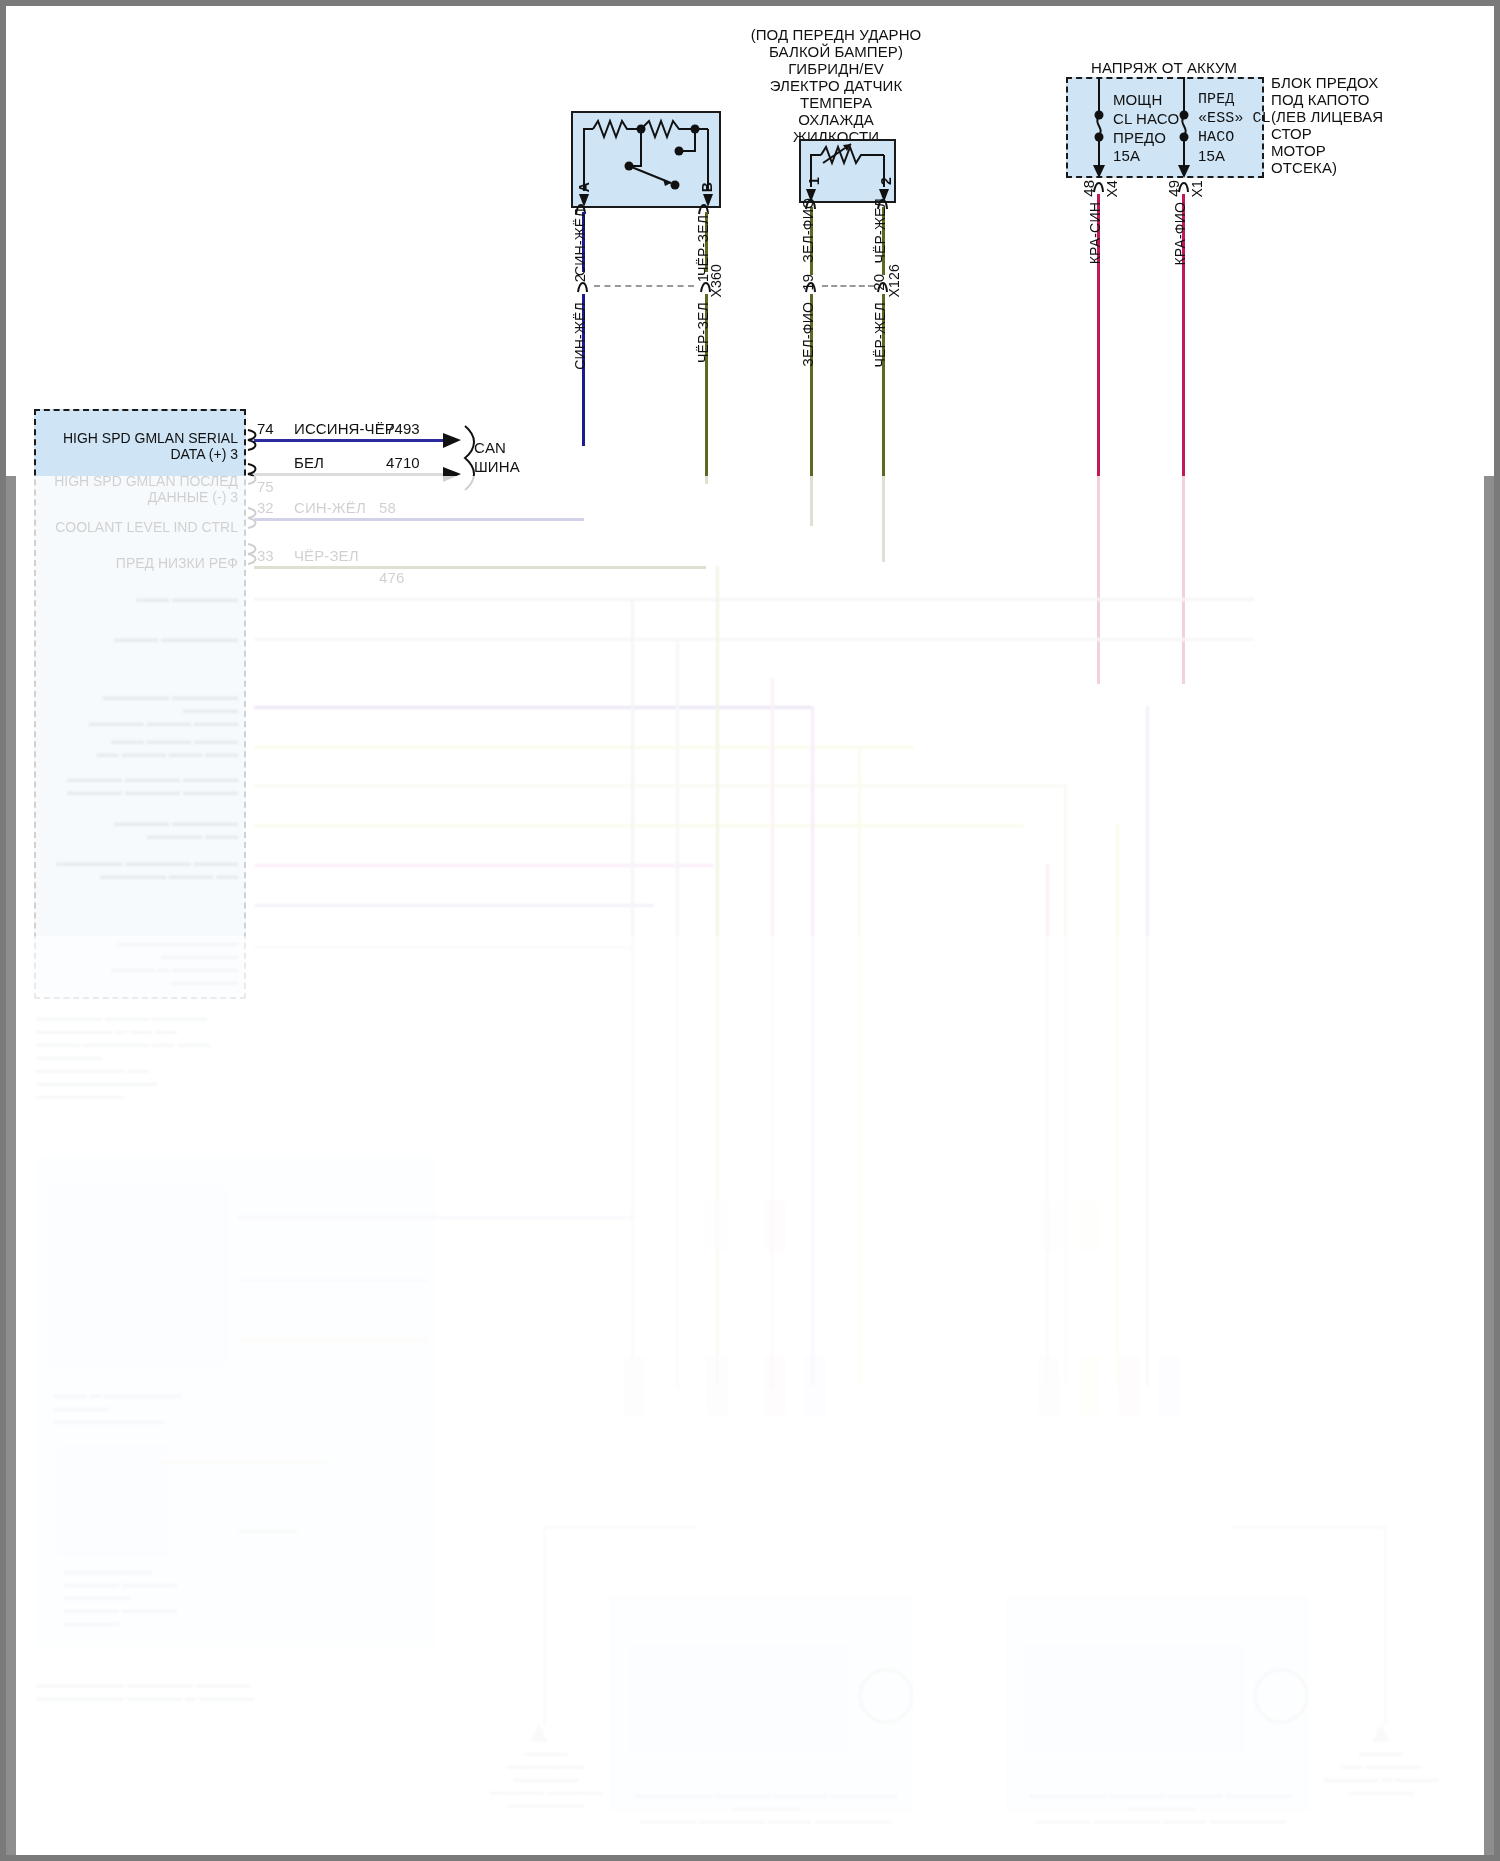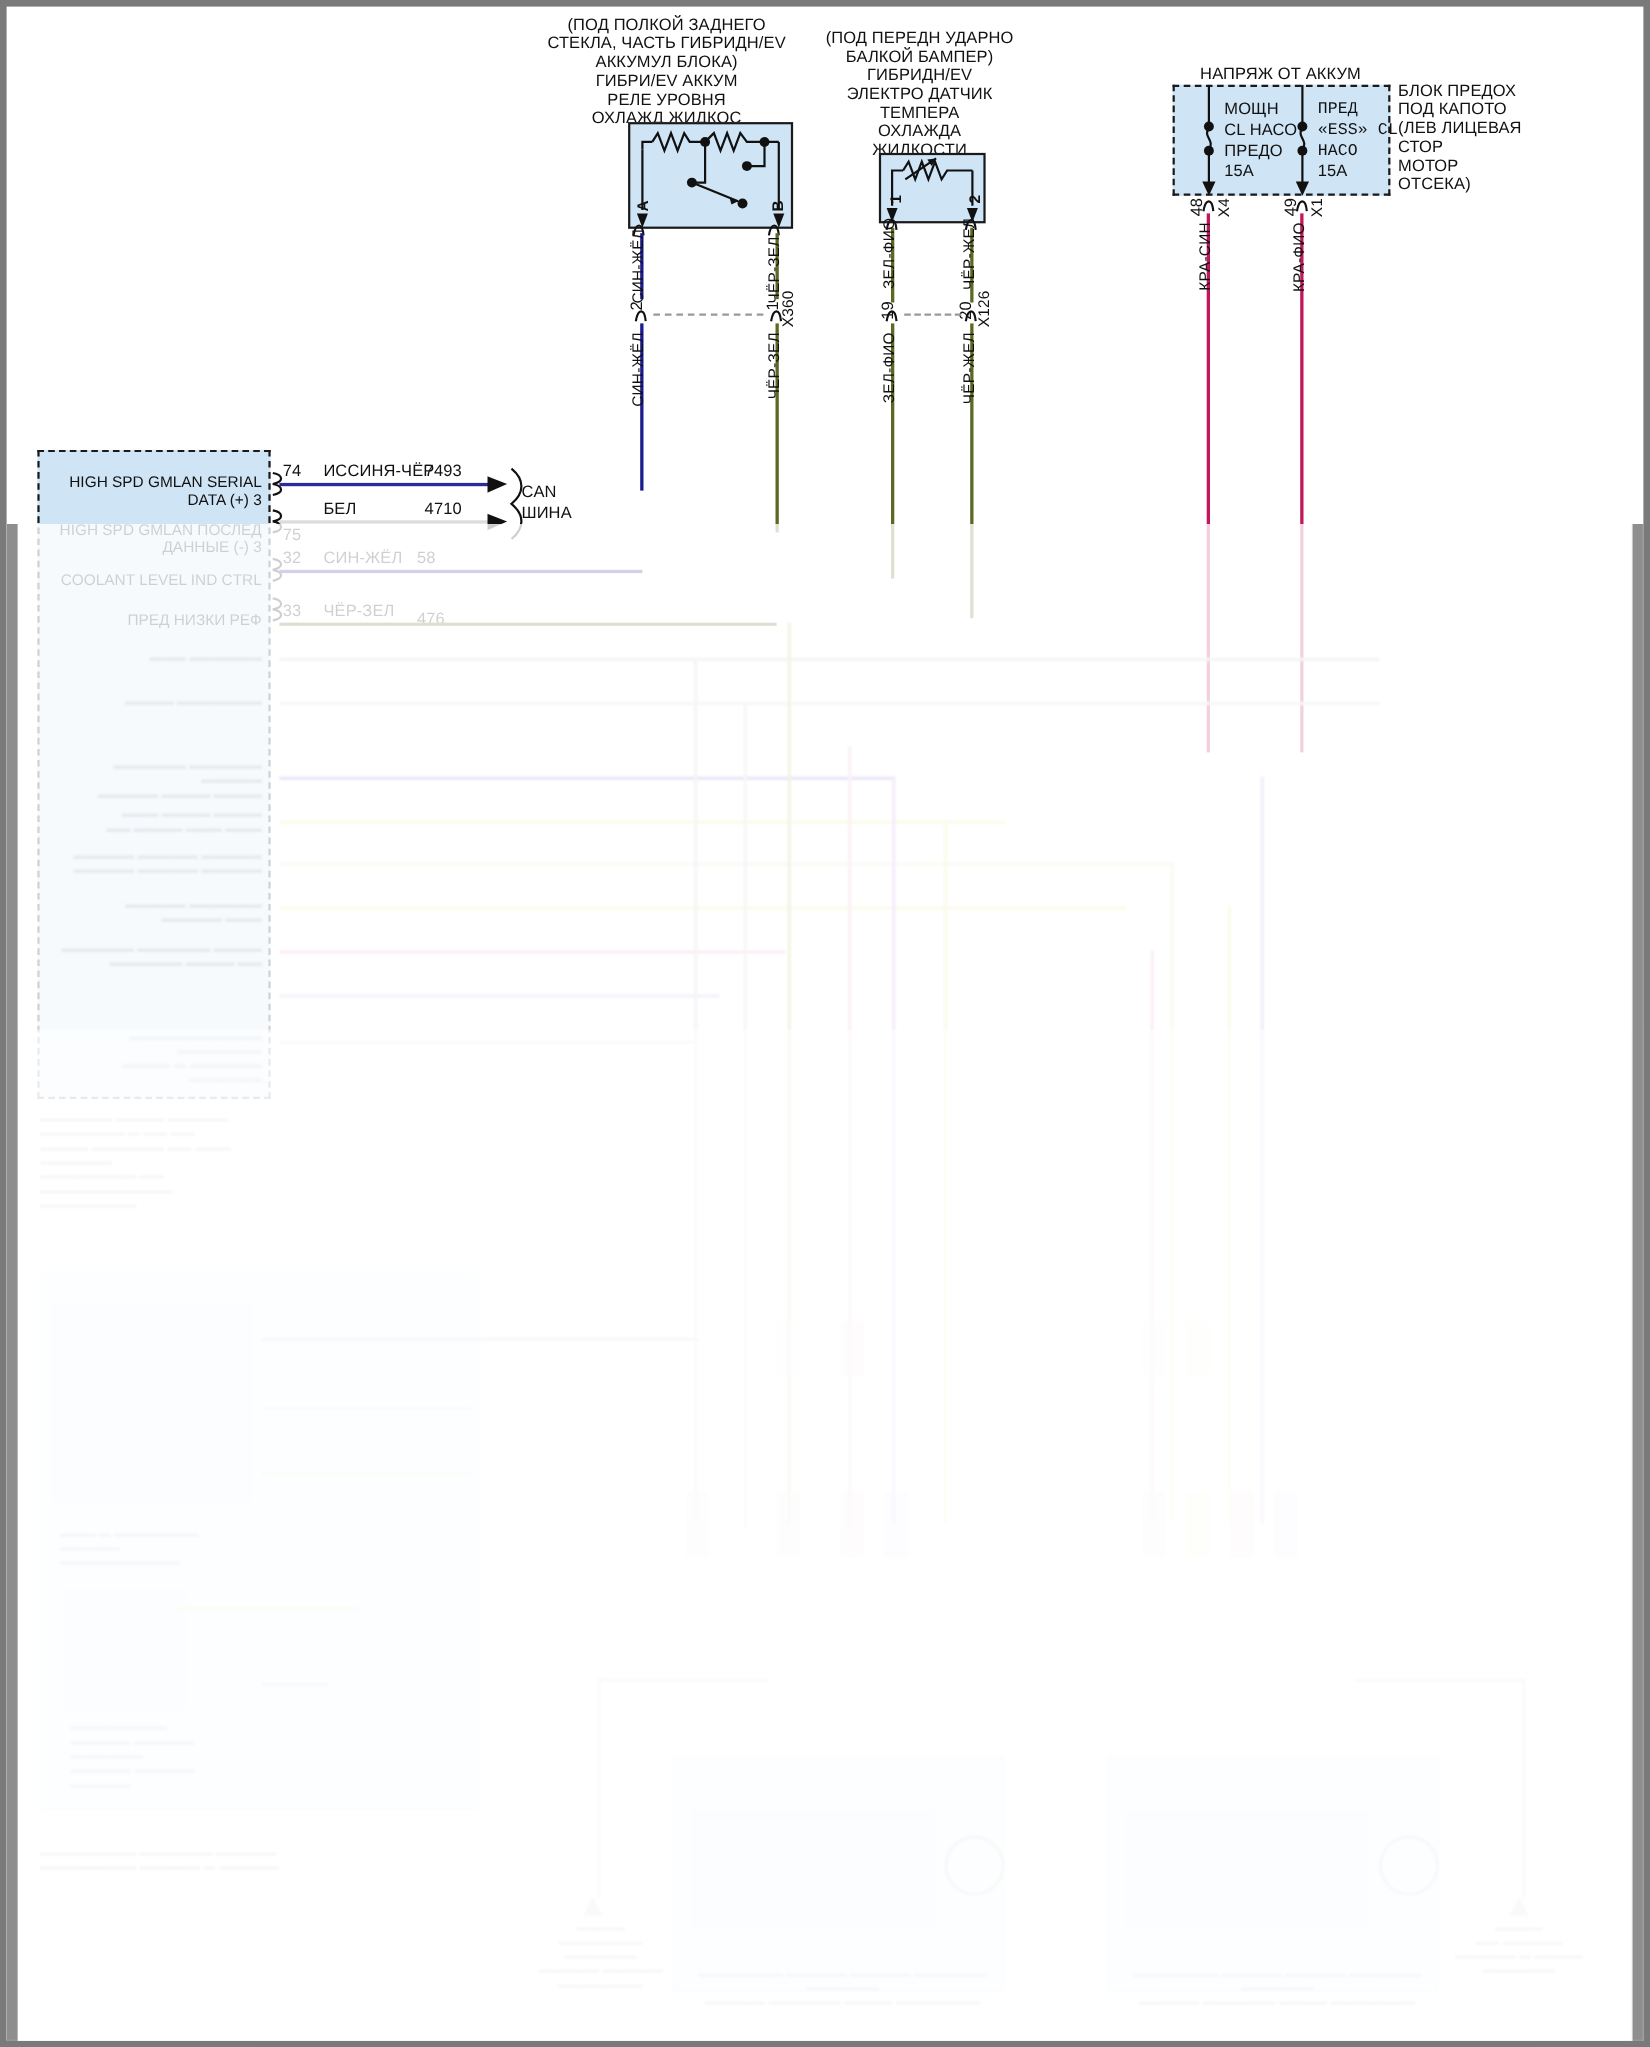--- a/index.html
+++ b/index.html
@@ -43,26 +43,20 @@
   }
   .blurgroup{filter:blur(1.1px);}
   .sidegrey{position:absolute;top:470px;width:10px;bottom:0;background:#8e8e8e;z-index:45;}
   .tinytext{font-size:11px;color:#333;line-height:13px;white-space:pre-line;}
 </style>
 </head>
 <body>
 
 <div id="page">
 
-  <div class="abs lbl ctr" style="left:470px;top:8px;width:260px;">(ПОД ПОЛКОЙ ЗАДНЕГО
-СТЕКЛА, ЧАСТЬ ГИБРИДН/EV
-АККУМУЛ БЛОКА)
-ГИБРИ/EV АККУМ
-РЕЛЕ УРОВНЯ
-ОХЛАЖД ЖИДКОС</div>
 
   <div class="abs blk" style="left:565px;top:105px;width:150px;height:97px;"></div>
 
   <svg class="abs" style="left:565px;top:105px;" width="150" height="97">
     <polyline points="13,25 13,18 22,18" fill="none" stroke="#111" stroke-width="2"></polyline>
     <polyline points="22,18 27,10 33,26 39,10 45,26 51,10 56,18 70,18" fill="none" stroke="#111" stroke-width="2"></polyline>
     <polyline points="70,18 78,10 84,26 90,10 96,26 102,10 108,18 124,18" fill="none" stroke="#111" stroke-width="2"></polyline>
     <circle cx="70" cy="18" r="4.5" fill="#111"></circle>
     <circle cx="124" cy="18" r="4.5" fill="#111"></circle>
     <polyline points="124,18 124,40 108,40" fill="none" stroke="#111" stroke-width="2"></polyline>
@@ -257,21 +251,21 @@
   <div class="abs lbl" style="left:373px;top:493px;">58</div>
 
   <div class="wire" style="left:248px;top:512px;width:330px;height:3px;background:#1b1b8f;"></div>
 
   <div class="abs pinname" style="left:40px;top:549px;width:192px;">ПРЕД НИЗКИ РЕФ</div>
   <svg class="abs" style="left:240px;top:536px;" width="16" height="26">
     <path d="M2,2 C12,4 12,10 2,12 C12,14 12,20 2,22" fill="none" stroke="#111" stroke-width="2"></path>
   </svg>
   <div class="abs num" style="left:251px;top:541px;">33</div>
   <div class="abs lbl" style="left:288px;top:541px;">ЧЁР-ЗЕЛ</div>
-  <div class="abs lbl" style="left:373px;top:548px;">476</div>
+  <div class="abs lbl" style="left:373px;top:563px;">476</div>
   <div class="wire" style="left:248px;top:560px;width:452px;height:3px;background:#5a6a22;"></div>
 
   <div class="blurgroup">
 
     <div class="abs" style="left:248px;top:592px;width:1000px;height:3px;background:#cccccc;"></div>
     <div class="abs" style="left:248px;top:632px;width:1000px;height:3px;background:#d4d4d4;"></div>
     <div class="abs" style="left:248px;top:700px;width:560px;height:3px;background:#9b7fd4;"></div>
     <div class="abs" style="left:248px;top:740px;width:660px;height:3px;background:#e8e89a;"></div>
     <div class="abs" style="left:248px;top:778px;width:810px;height:3px;background:#dfe8c0;"></div>
     <div class="abs" style="left:248px;top:818px;width:770px;height:3px;background:#e8e89a;"></div>

